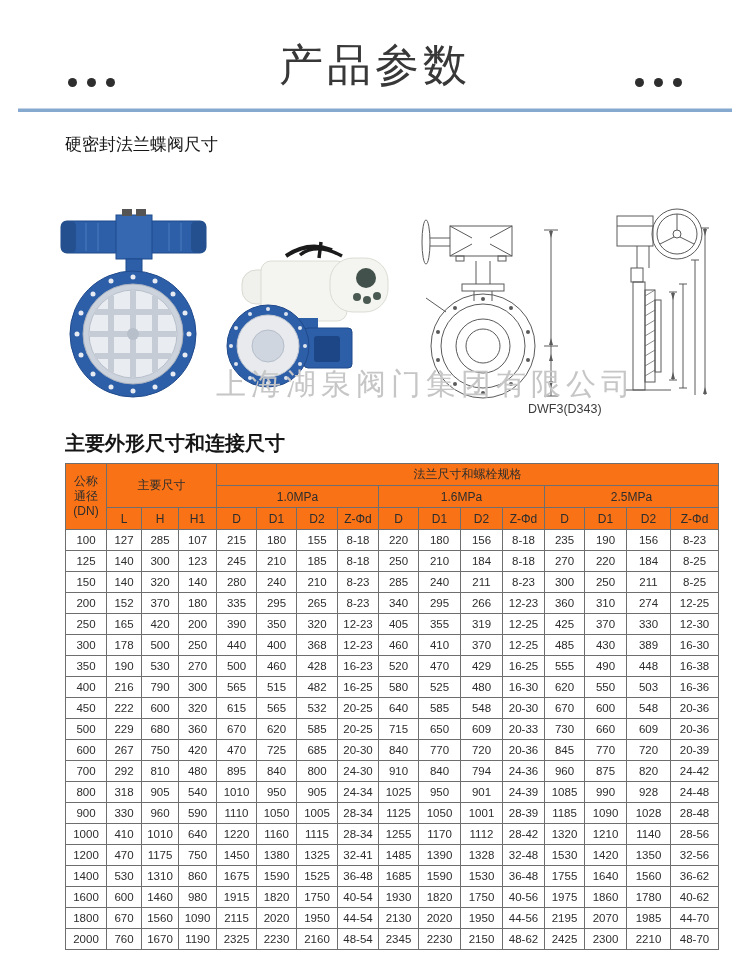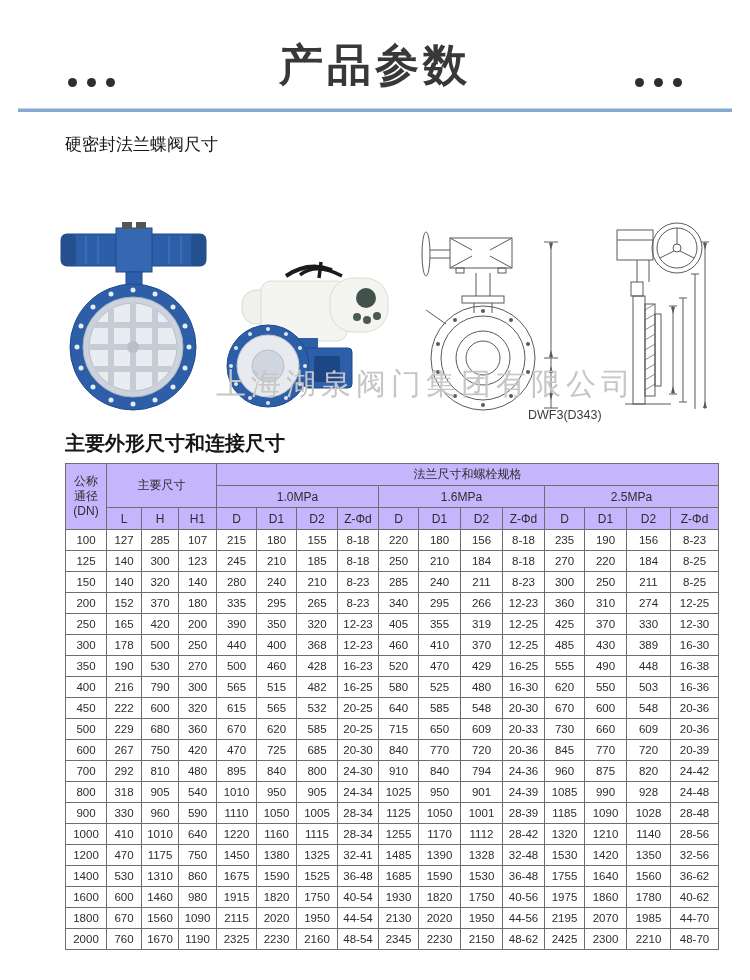--- a/index.html
+++ b/index.html
@@ -3,51 +3,51 @@
 <meta charset="utf-8">
 <style>
   * { margin:0; padding:0; box-sizing:border-box; }
   html,body { background:#fff; }
   body {
     width:750px; height:980px; overflow:hidden; position:relative;
     font-family:"Liberation Sans","DejaVu Sans",sans-serif; color:#333;
   }
   
   .title-band { position:relative; padding-top:36px; text-align:center; height:90px; }
-  .page-title { font-size:44px; font-weight:700; color:#383838; letter-spacing:4px; }
+  .page-title { font-size:44px; font-weight:400; color:#383838; letter-spacing:4px; }
   .dots { position:absolute; top:78px; display:flex; gap:10px; }
   .dots-left  { left:68px; }
   .dots-right { right:68px; }
   .dot { width:9px; height:9px; border-radius:50%; background:#2e2e2e; }
   .divider { margin:18px 18px 0 18px; height:4px; background:#86a9cf; border-top:1px solid #c2d3e6; }
   
   .heading-1 { margin:21px 0 0 65px; font-size:17px; font-weight:normal; color:#161616; }
   .heading-2 { margin:12px 0 0 65px; font-size:20px; font-weight:bold; color:#161616; }
   
-  .images-row { position:relative; margin:6px 40px 0 50px; height:256px; display:flex; align-items:flex-end; }
+  .images-row { position:relative; margin:6px 40px 0 50px; height:256px; display:flex; align-items:center; }
   .fig { flex:none; }
   .fig-1 { width:155px; margin:30px 15px 0 6px; }
   .fig-2 { width:165px; margin:52px 25px 0 0; }
   .fig-3 { width:150px; margin:28px 45px 0 0; }
   .fig-4 { width:105px; margin:24px 0 0 0; }
   .watermark {
     position:absolute; left:166px; top:202px; white-space:nowrap;
     font-size:30px; color:#c6c6c6; letter-spacing:5px; font-weight:400;
   }
-  .model-label { position:absolute; left:478px; top:240px; font-size:12.5px; color:#3c3c3c;margin-top:6px; }
+  .model-label { position:absolute; left:478px; top:240px; font-size:12.5px; color:#3c3c3c; }
   
   .dim-table {
     border-collapse:collapse; table-layout:fixed;
     margin:6px 0 0 65px; width:653px; font-size:11.5px; color:#2d2d2d;
   }
   .dim-table th, .dim-table td {
     border:1px solid #6e6e6e; text-align:center; vertical-align:middle;
     padding:0; height:21px; overflow:hidden;
   }
-  .dim-table thead th { background:#c4b5fd; font-weight:normal; font-size:12px; height:22px; }
+  .dim-table thead th { background:#f97316; font-weight:normal; font-size:12px; height:22px; }
   .dn-head span { display:block; line-height:1.25; }
 </style>
 </head>
 <body>
 
 <div class="title-band">
   <div class="dots dots-left">
     <span class="dot"></span>
     <span class="dot"></span>
     <span class="dot"></span>

